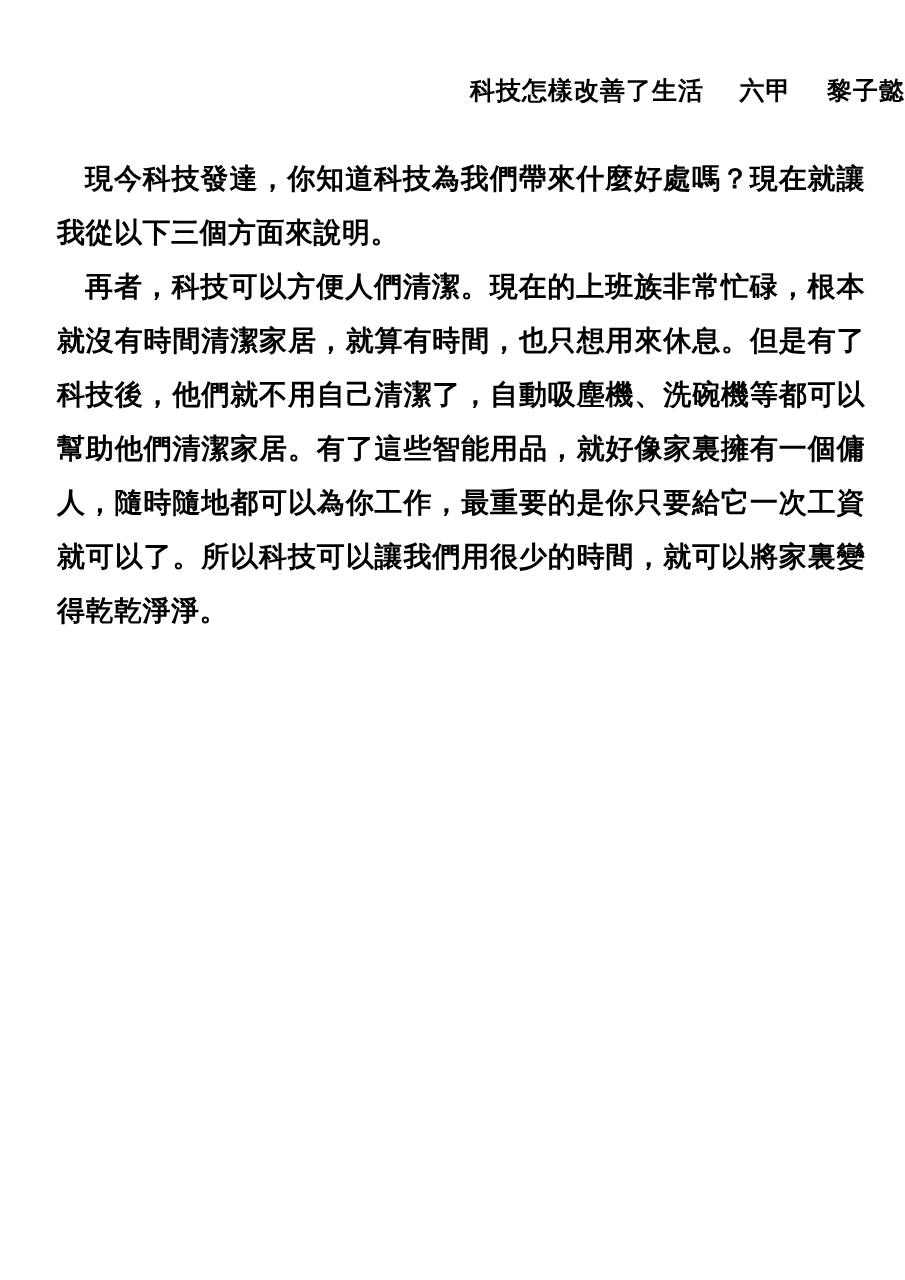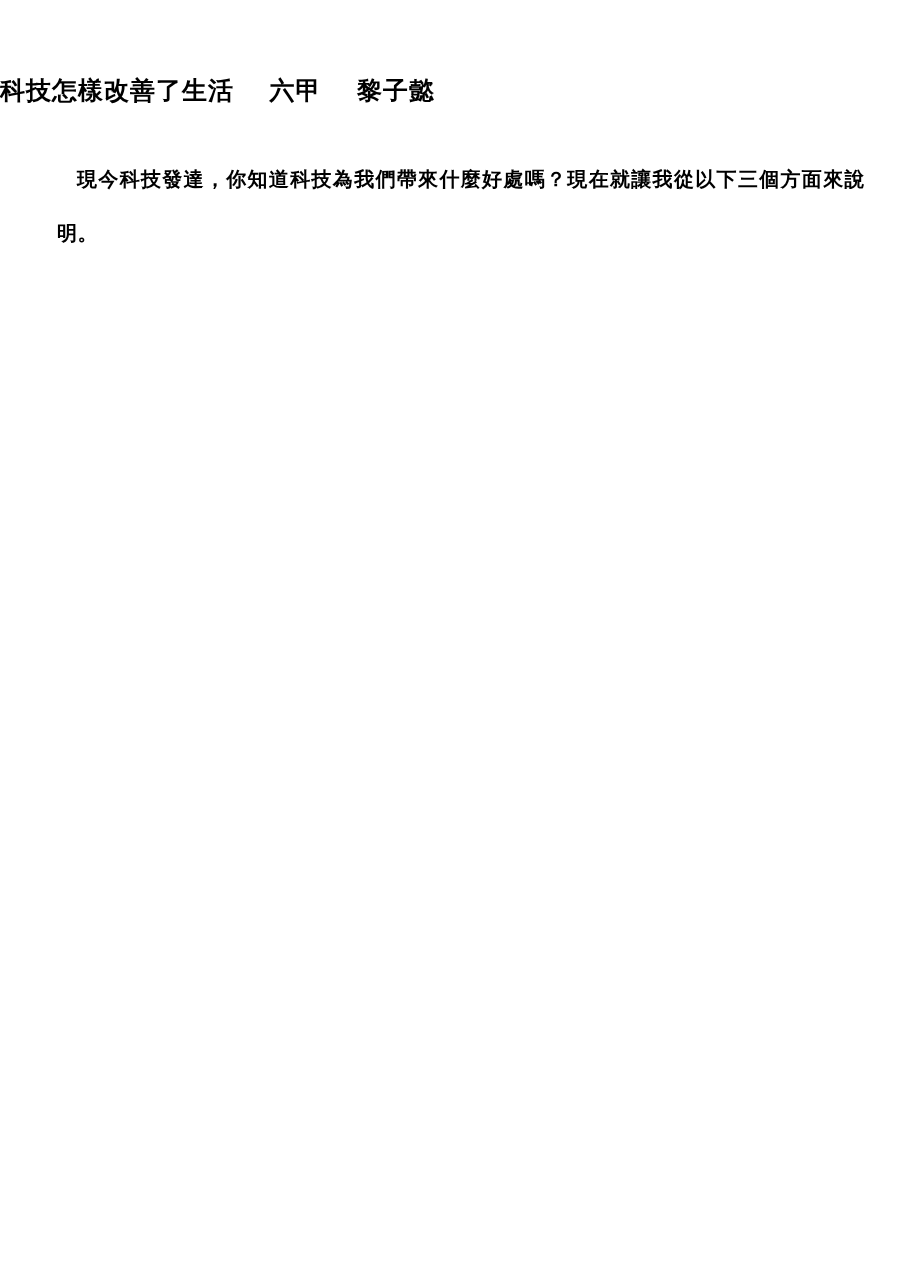--- a/index.html
+++ b/index.html
@@ -12,33 +12,33 @@
     width: 905px;
     height: 1280px;
     margin: 0 auto;
     background: #ffffff;
     overflow: hidden;
     font-family: "Liberation Sans", sans-serif;
     color: #000000;
   }
   .title-line {
     padding-top: 72px;
-    text-align: left;
+    text-align: right;
     font-size: 25px;
     font-weight: 600;
     line-height: 36px;
     letter-spacing: 1px;
     white-space: nowrap;
   }
   .title-line .title-part + .title-part {
     margin-left: 1.1em;
   }
   .doc-body {
     margin: 44px 40px 0 57px;
-    font-size: 20px;
+    font-size: 28px;
     font-weight: 600;
     line-height: 54px;
     text-align: justify;
     letter-spacing: 0.5px;
   }
   .doc-body p.para {
     margin: 0;
     text-indent: 1em;
   }
   .proper-noun {
@@ -51,14 +51,15 @@
 <body>
 
 <div class="page">
   <div class="title-line">
     <span class="title-part">科技怎樣改善了生活</span>
     <span class="title-part">六甲</span>
     <span class="title-part">黎子懿</span>
   </div>
   <div class="doc-body">
       <p class="para"><span>現今科技發達，你知道科技為我們帶來什麼好處嗎？現在就讓我從以下三個方面來說明。</span></p>
+      <p class="para"><span>再者，科技可以方便人們清潔。現在的上班族非常忙碌，根本就沒有時間清潔家居，就算有時間，也只想用來休息。但是有了科技後，他們就不用自己清潔了，自動吸塵機、洗碗機等都可以幫助他們清潔家居。有了這些智能用品，就好像家裏擁有一個傭人，隨時隨地都可以為你工作，最重要的是你只要給它一次工資就可以了。所以科技可以讓我們用很少的時間，就可以將家裏變得乾乾淨淨。</span></p>
     </div>
 </div>
 
 </body></html>

